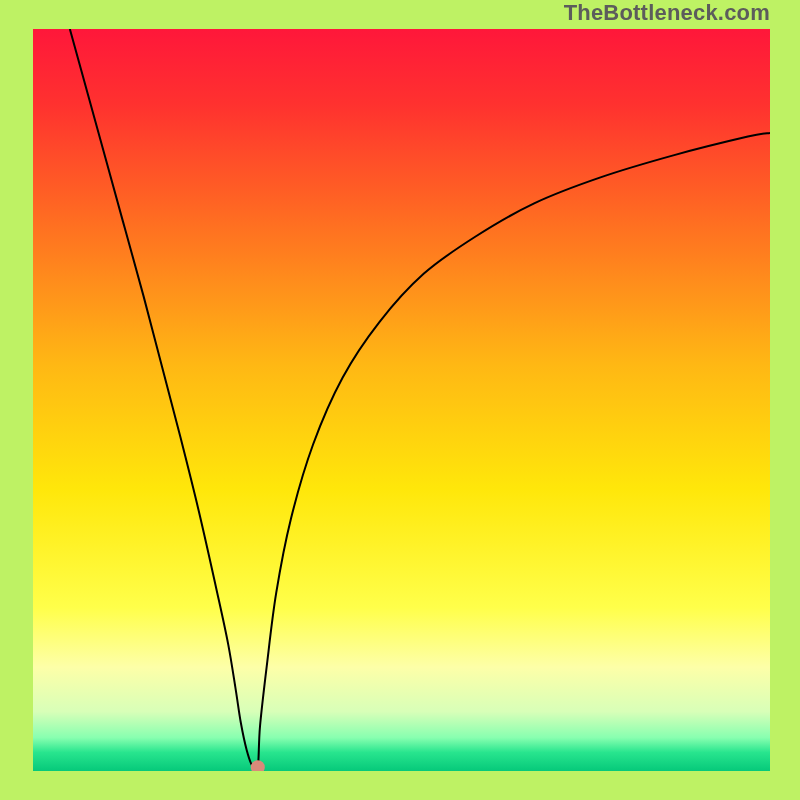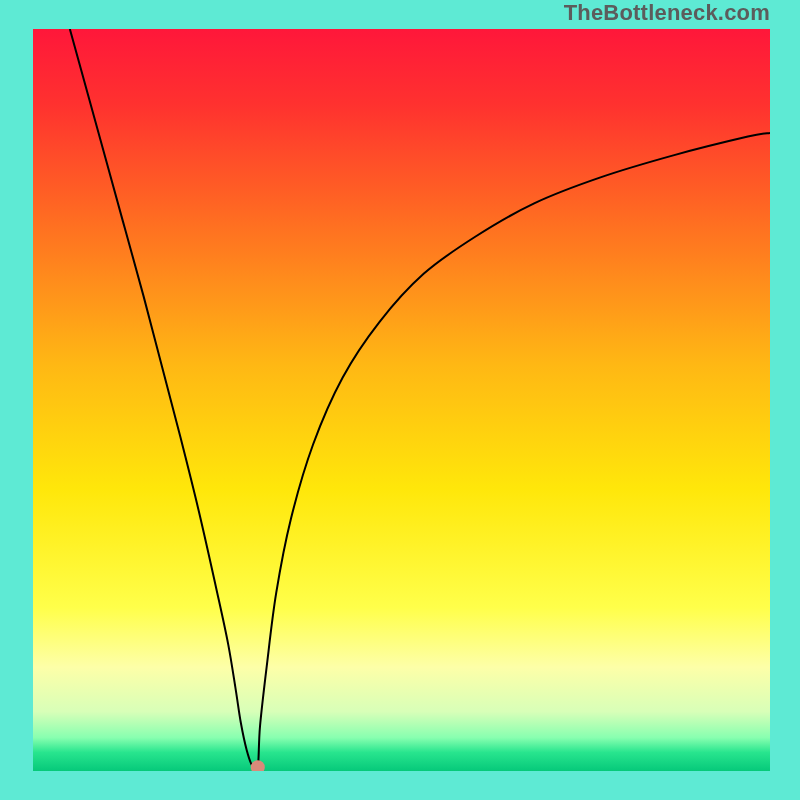--- a/index.html
+++ b/index.html
@@ -9,21 +9,21 @@
     height: 800px;
     background: #000;
     overflow: hidden;
   }
   .frame {
     position: absolute;
     left: 0;
     top: 0;
     width: 800px;
     height: 800px;
-    background: #5eead4;
+    background: #bef264;
   }
   .plot-area {
     position: absolute;
     left: 33px;
     top: 29px;
     width: 737px;
     height: 742px;
   }
   .watermark {
     position: absolute;

